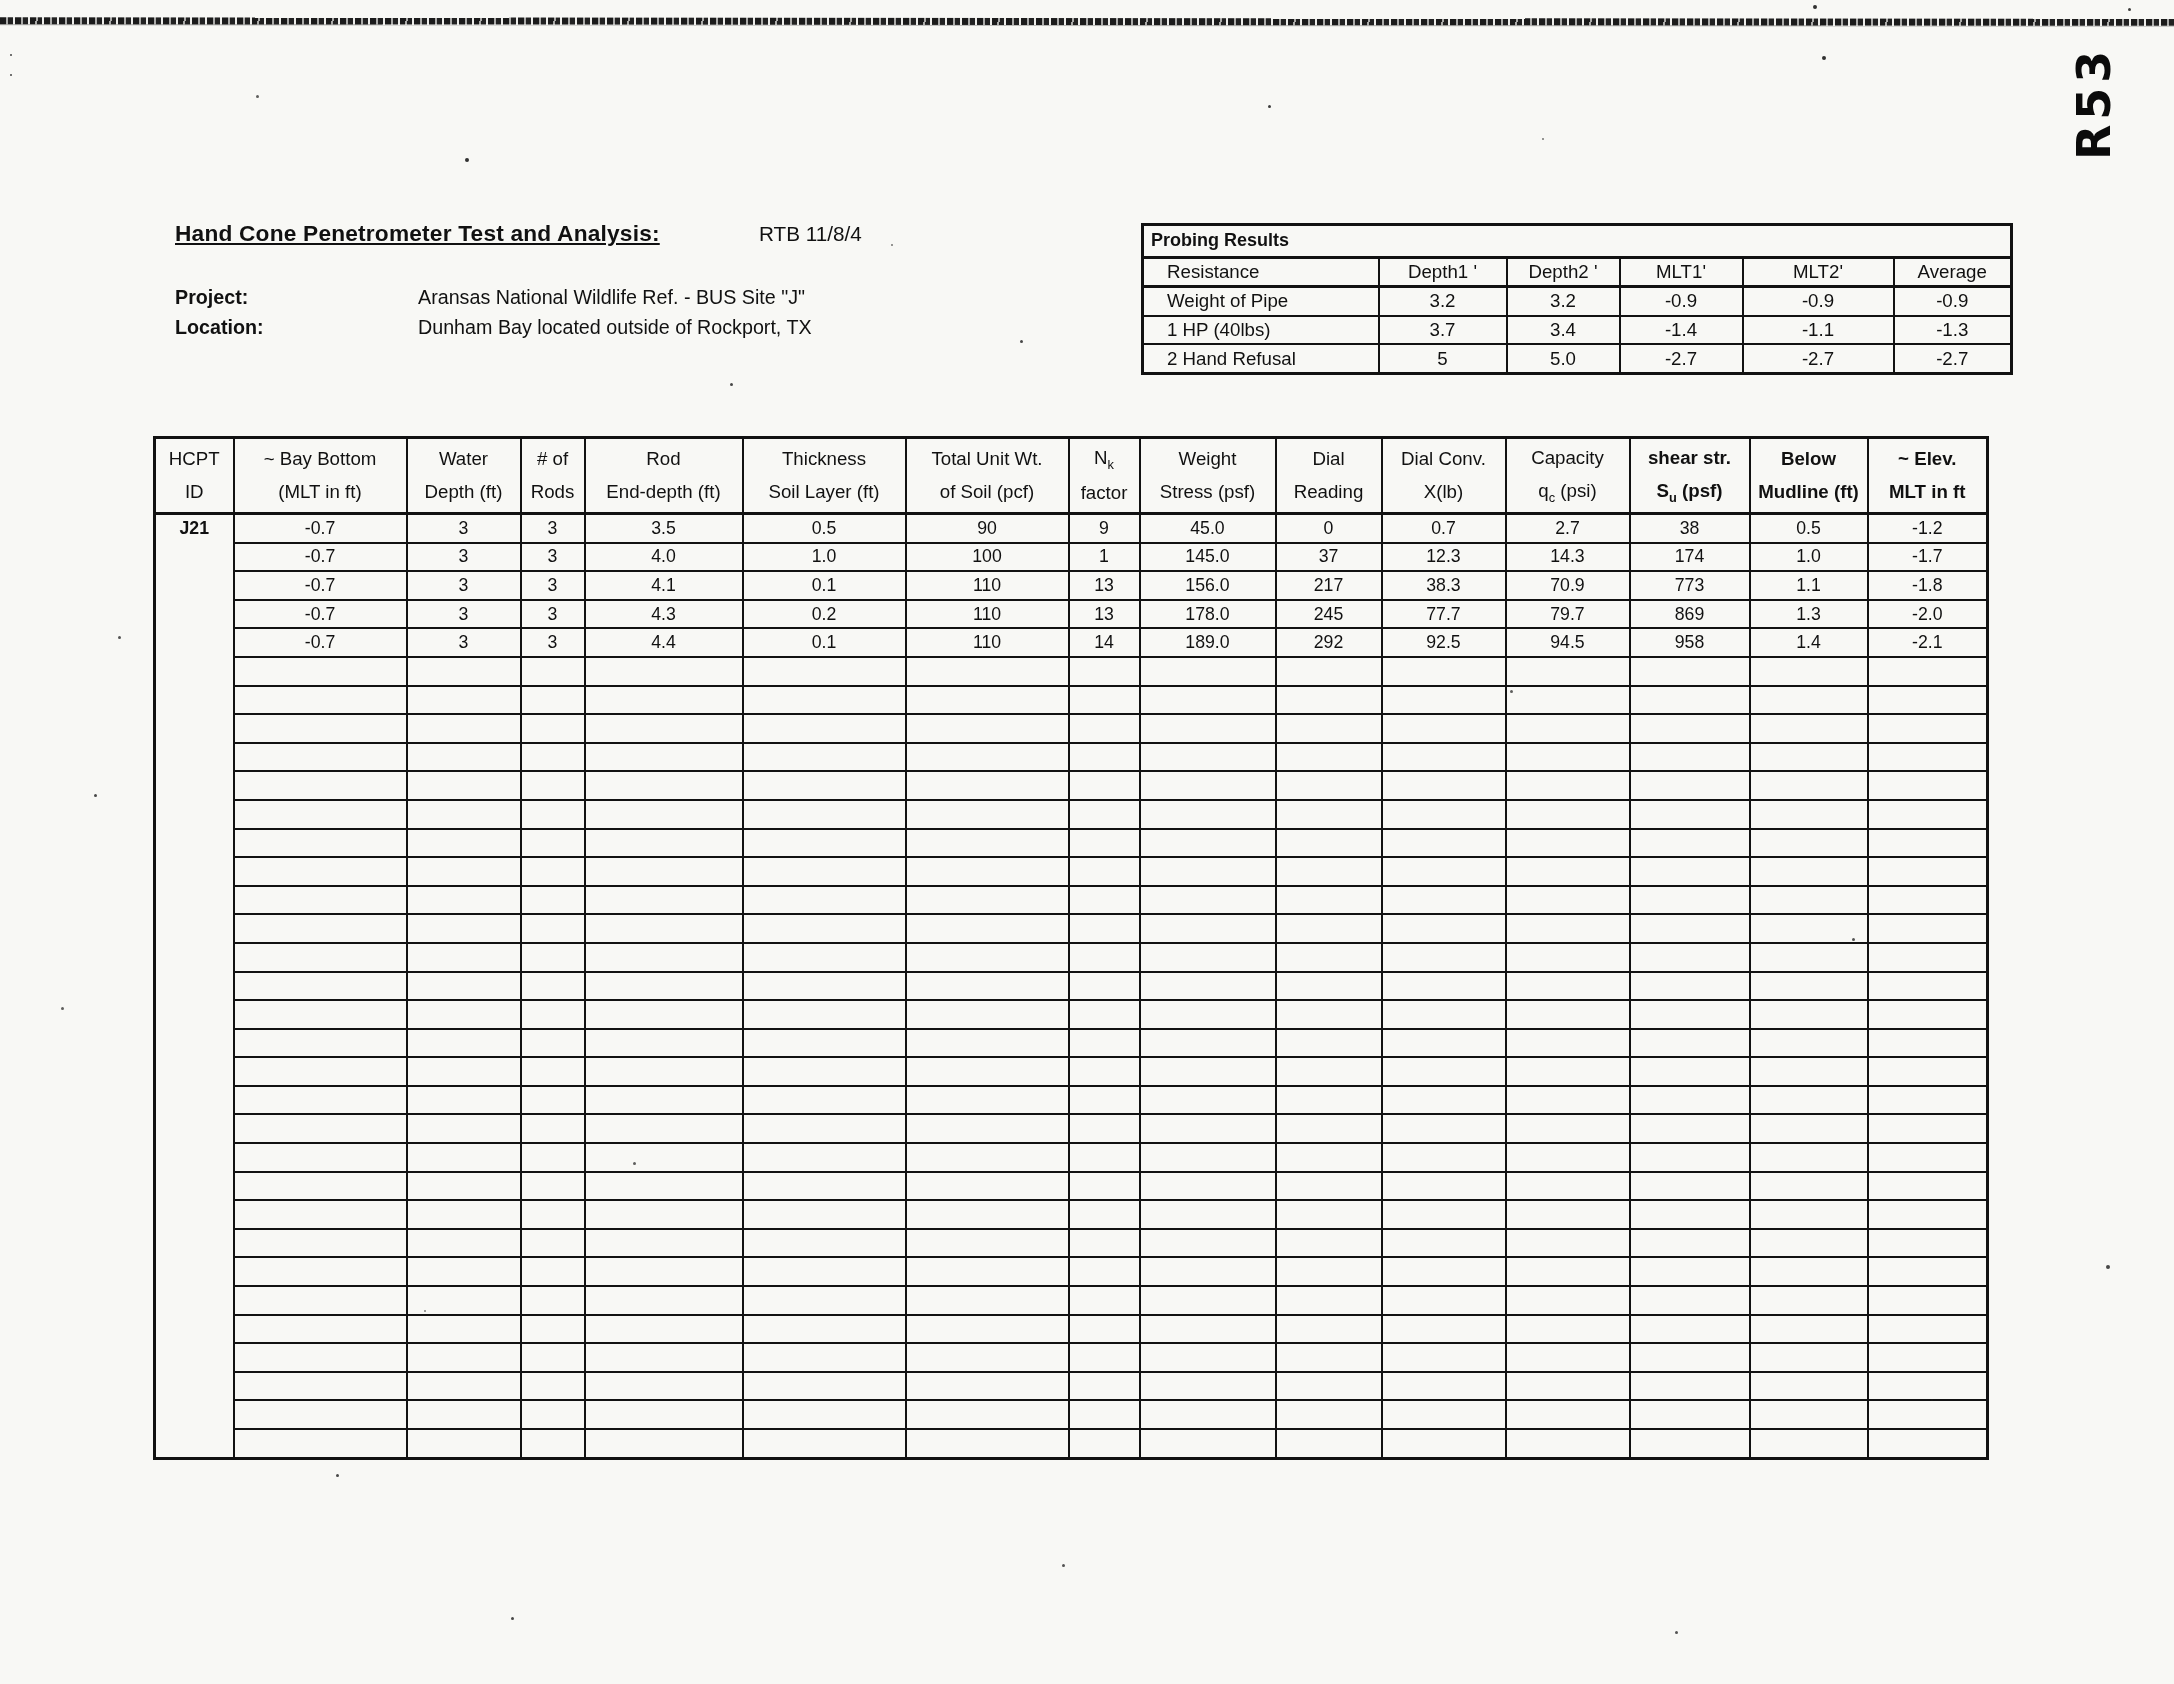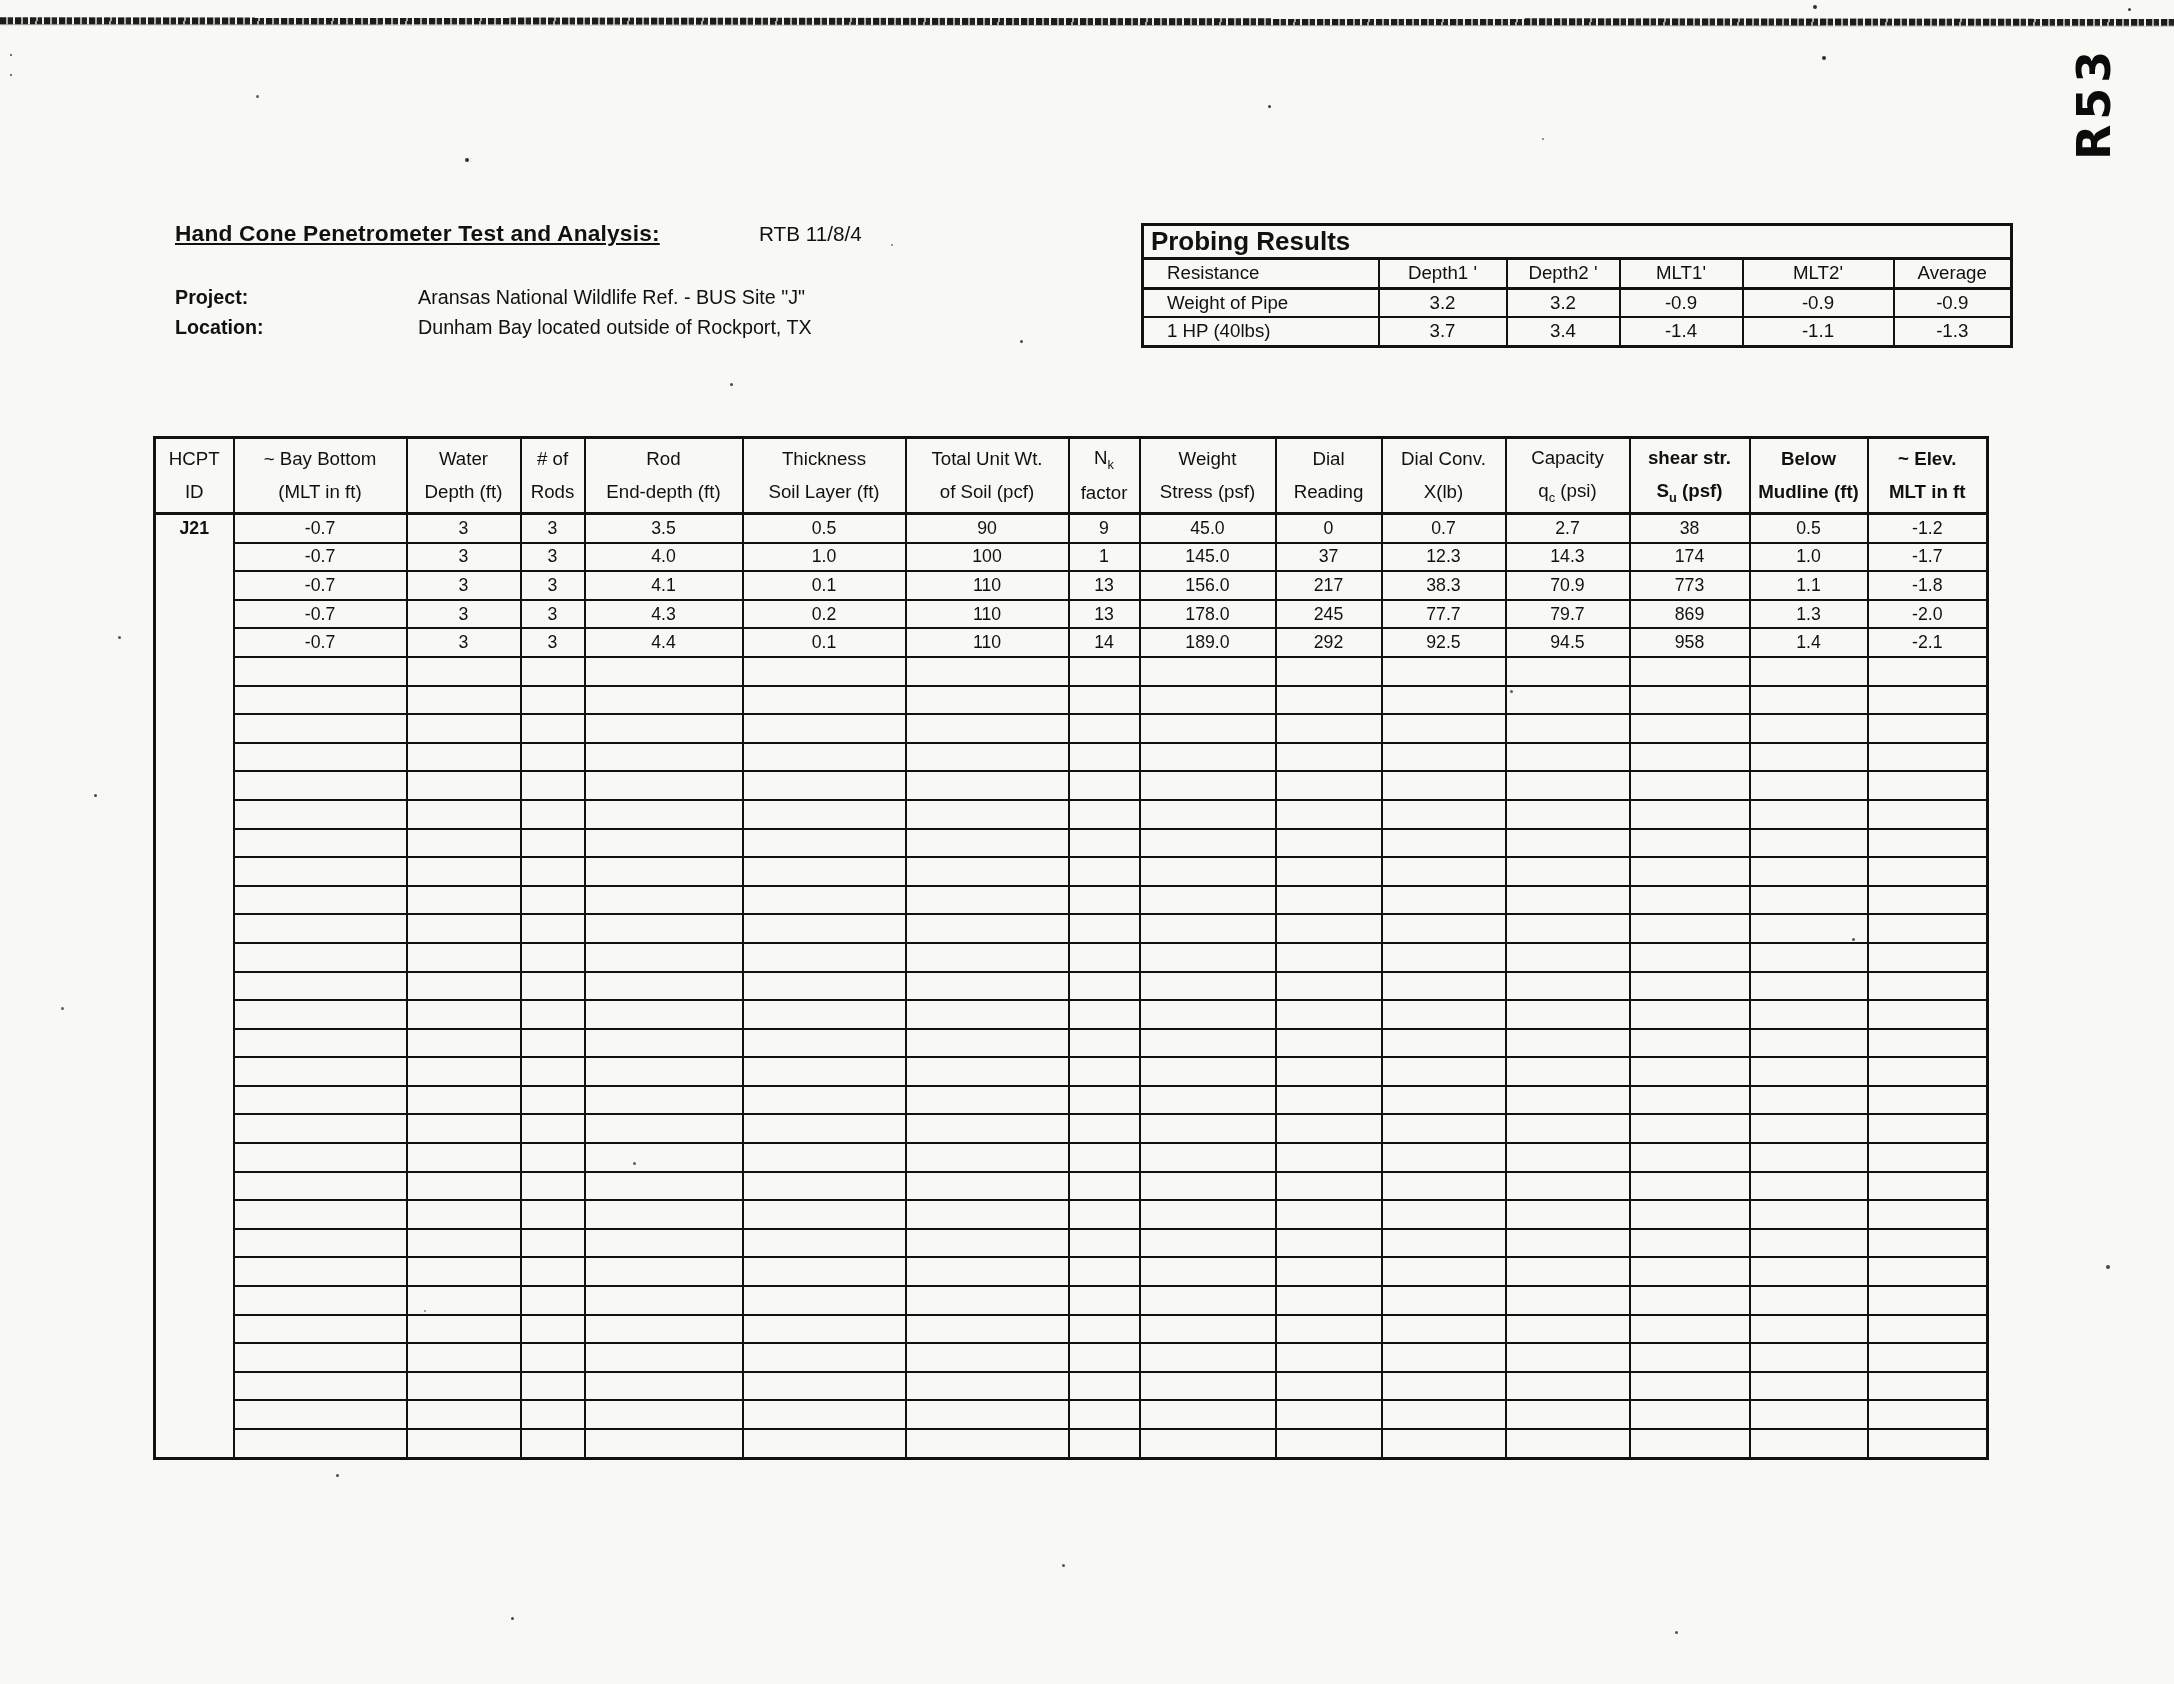--- a/index.html
+++ b/index.html
@@ -41,21 +41,21 @@
   table { border-collapse:collapse; table-layout:fixed; color:#111; }
   td, th { padding:0; overflow:hidden; white-space:nowrap; }
 
   
   .probing {
     position:absolute; left:1141px; top:223px;
     border:3.9px solid #121212; font-size:18.7px;
   }
   .probing td { border:2px solid #121212; height:26.6px; text-align:center; }
   .probing .title-cell {
-    font-weight:bold; font-size:26px; text-align:left; padding-left:6.9px; height:29.6px;
+    font-weight:bold; font-size:18px; text-align:left; padding-left:6.9px; height:29.6px;
     border-bottom:3px solid #121212;
   }
   .probing .head td { border-bottom:3px solid #121212; }
   .probing .rowlabel { text-align:left; padding-left:23px; }
 
   
   .main {
     position:absolute; left:153px; top:436px;
     border:3.9px solid #121212; font-size:17.7px;
   }
@@ -127,20 +127,28 @@
           <td>-0.9</td>
           <td>-0.9</td>
         </tr>
         <tr>
           <td class="rowlabel">1 HP (40lbs)</td>
           <td>3.7</td>
           <td>3.4</td>
           <td>-1.4</td>
           <td>-1.1</td>
           <td>-1.3</td>
+        </tr>
+        <tr>
+          <td class="rowlabel">2 Hand Refusal</td>
+          <td>5</td>
+          <td>5.0</td>
+          <td>-2.7</td>
+          <td>-2.7</td>
+          <td>-2.7</td>
         </tr>
       </tbody>
   </table>
 
   <table class="main">
     <colgroup id="main-cols">
         <col style="width: 79px;">
         <col style="width: 173px;">
         <col style="width: 114px;">
         <col style="width: 64px;">

